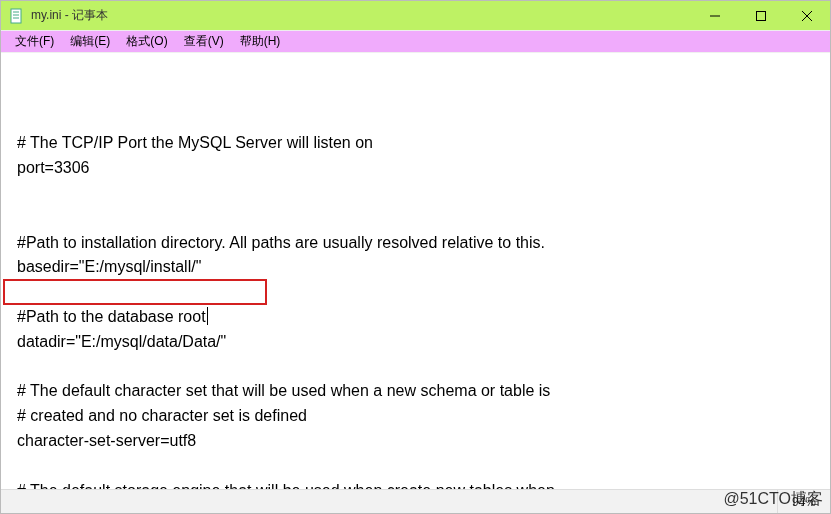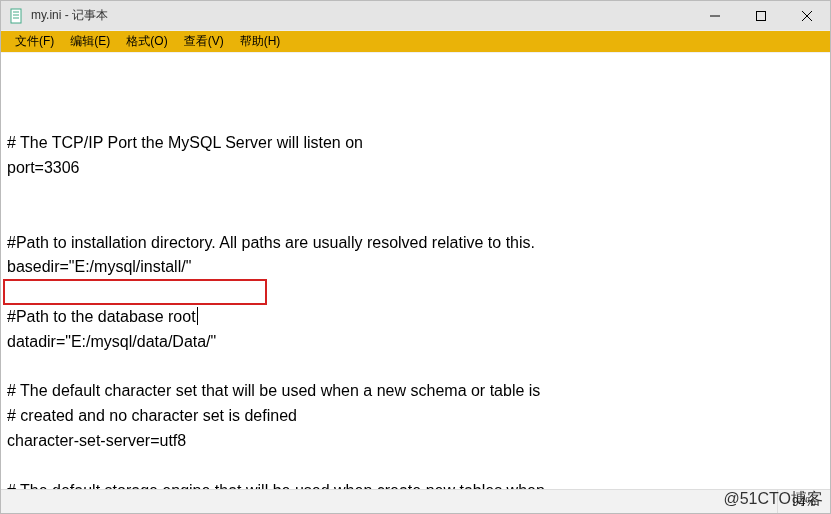--- a/index.html
+++ b/index.html
@@ -15,21 +15,21 @@
     .window {
       width: 831px;
       height: 514px;
       border: 1px solid #bbb;
       display: flex;
       flex-direction: column;
       background: #fff;
     }
     .titlebar {
       height: 30px;
-      background: #e5e5e5;
+      background: #bef264;
       display: flex;
       align-items: center;
       padding-left: 8px;
       border-bottom: 1px solid #eee;
     }
     .titlebar .icon {
       width: 16px;
       height: 16px;
       margin-right: 6px;
       display: inline-flex;
@@ -49,33 +49,33 @@
       width: 46px;
       height: 100%;
       display: flex;
       align-items: center;
       justify-content: center;
       color: #333;
     }
     .win-btn svg { width: 10px; height: 10px; }
     .menubar {
       height: 22px;
-      background: #eab308;
+      background: #f0abfc;
       display: flex;
       padding-left: 6px;
       font-size: 12px;
       color: #000;
       border-bottom: 1px solid #f0f0f0;
     }
     .menu-item {
       padding: 2px 8px;
     }
     .editor {
       flex: 1;
-      padding: 4px 6px;
+      padding: 4px 16px;
       font-family: "Microsoft YaHei", Tahoma, Arial, sans-serif;
       font-size: 16px;
       line-height: 1.55;
       color: #000;
       white-space: pre;
       overflow: hidden;
       position: relative;
     }
     .line { display: block; }
     .highlight-box {

